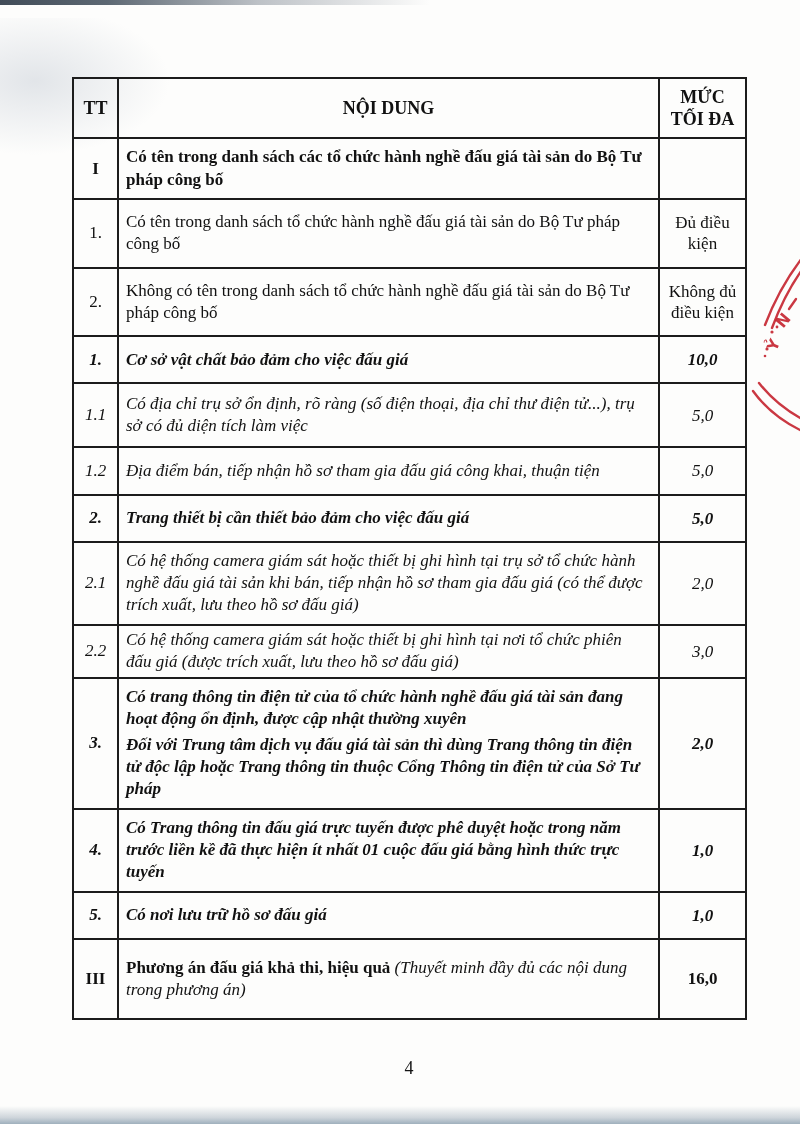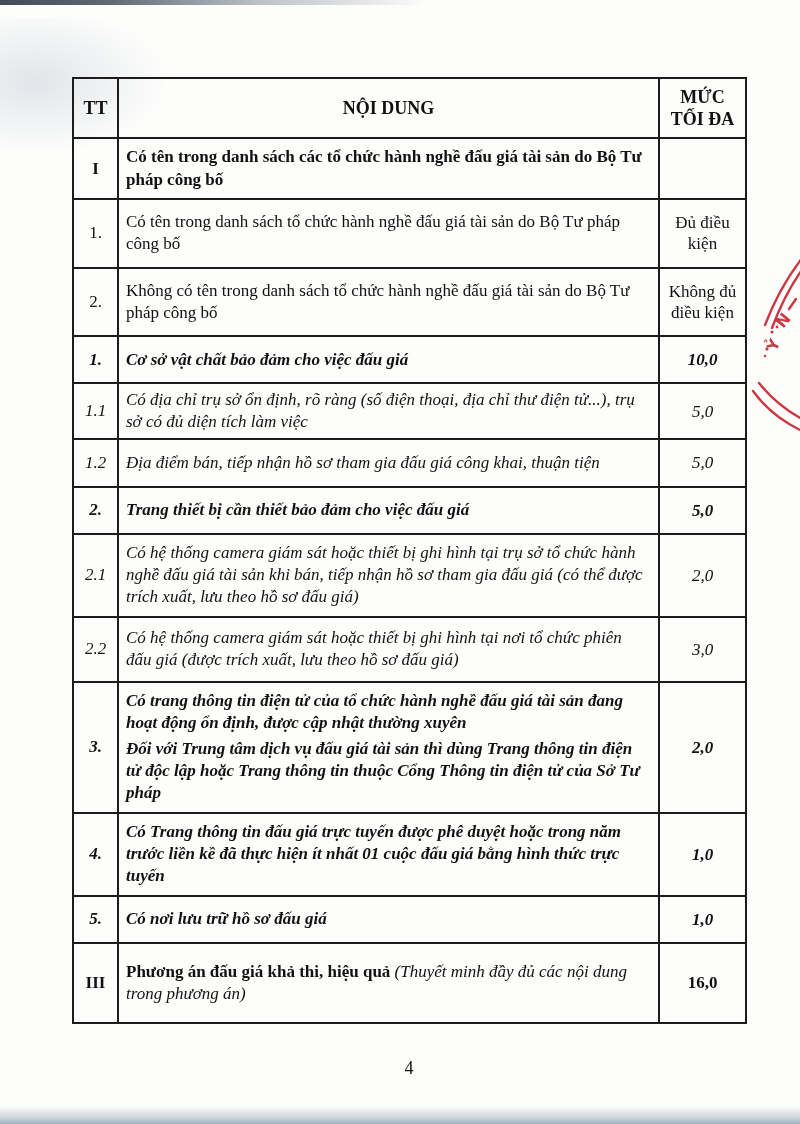--- a/index.html
+++ b/index.html
@@ -101,21 +101,21 @@
         </td>
         <td class="score s-n">Không đủ điều kiện</td>
       </tr>
       <tr style="height: 42px;">
         <td class="tt s-bi">1.</td>
         <td class="content">
           <div class="para"><span class="s-bi">Cơ sở vật chất bảo đảm cho việc đấu giá</span></div>
         </td>
         <td class="score s-bi">10,0</td>
       </tr>
-      <tr style="height: 56px;">
+      <tr style="height: 64px;">
         <td class="tt s-i">1.1</td>
         <td class="content">
           <div class="para"><span class="s-i">Có địa chỉ trụ sở ổn định, rõ ràng (số điện thoại, địa chỉ thư điện tử...), trụ sở có đủ diện tích làm việc</span></div>
         </td>
         <td class="score s-i">5,0</td>
       </tr>
       <tr style="height: 26px;">
         <td class="tt s-i">1.2</td>
         <td class="content">
           <div class="para"><span class="s-i">Địa điểm bán, tiếp nhận hồ sơ tham gia đấu giá công khai, thuận tiện</span></div>
@@ -129,21 +129,21 @@
         </td>
         <td class="score s-bi">5,0</td>
       </tr>
       <tr style="height: 83px;">
         <td class="tt s-i">2.1</td>
         <td class="content">
           <div class="para"><span class="s-i">Có hệ thống camera giám sát hoặc thiết bị ghi hình tại trụ sở tổ chức hành nghề đấu giá tài sản khi bán, tiếp nhận hồ sơ tham gia đấu giá (có thể được trích xuất, lưu theo hồ sơ đấu giá)</span></div>
         </td>
         <td class="score s-i">2,0</td>
       </tr>
-      <tr style="height: 65px;">
+      <tr style="height: 53px;">
         <td class="tt s-i">2.2</td>
         <td class="content">
           <div class="para"><span class="s-i">Có hệ thống camera giám sát hoặc thiết bị ghi hình tại nơi tổ chức phiên đấu giá (được trích xuất, lưu theo hồ sơ đấu giá)</span></div>
         </td>
         <td class="score s-i">3,0</td>
       </tr>
       <tr style="height: 131px;">
         <td class="tt s-bi">3.</td>
         <td class="content">
           <div class="para"><span class="s-bi">Có trang thông tin điện tử của tổ chức hành nghề đấu giá tài sản đang hoạt động ổn định, được cập nhật thường xuyên</span></div>

